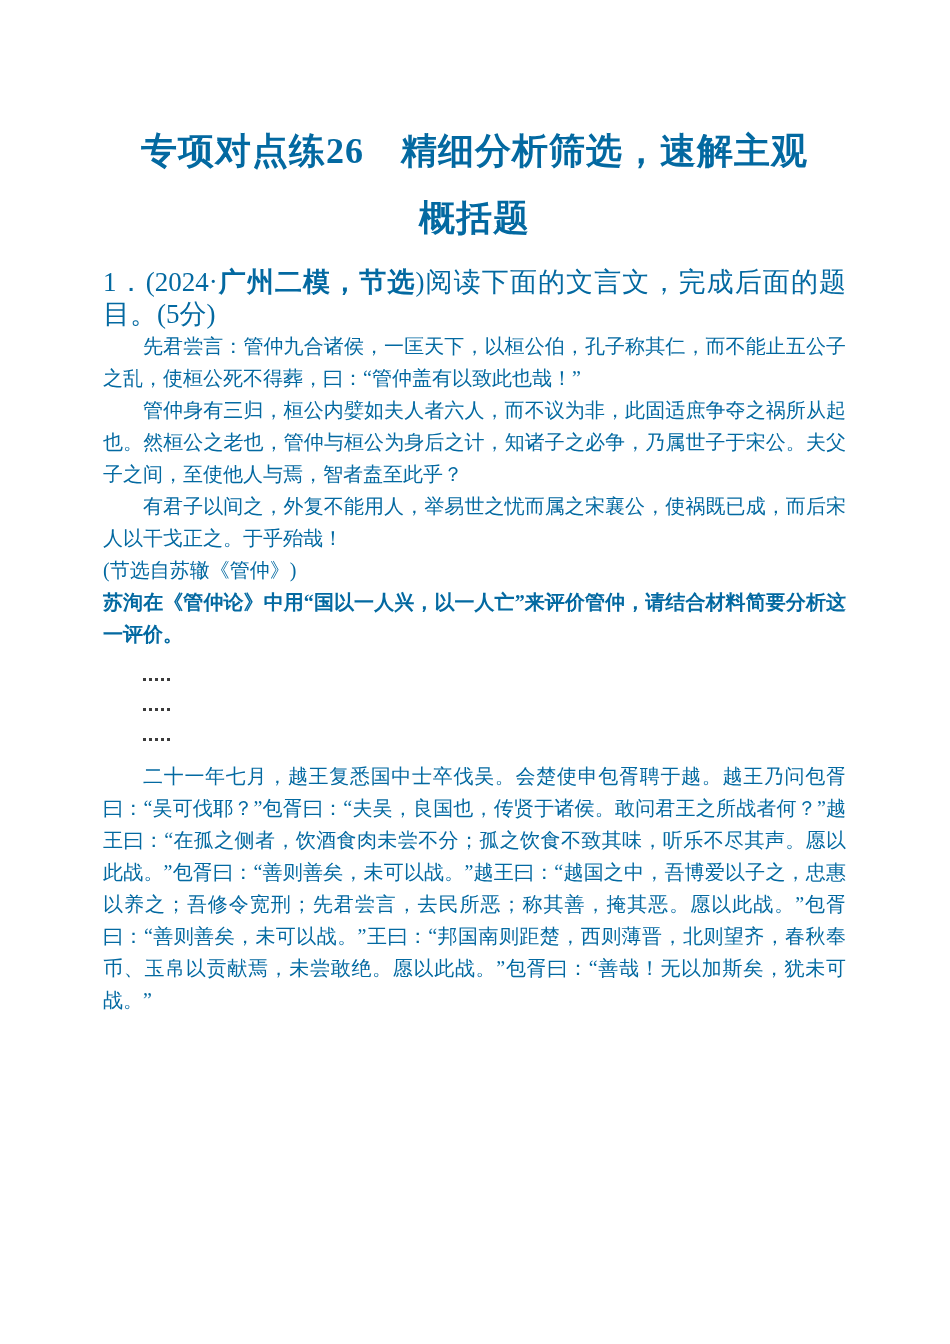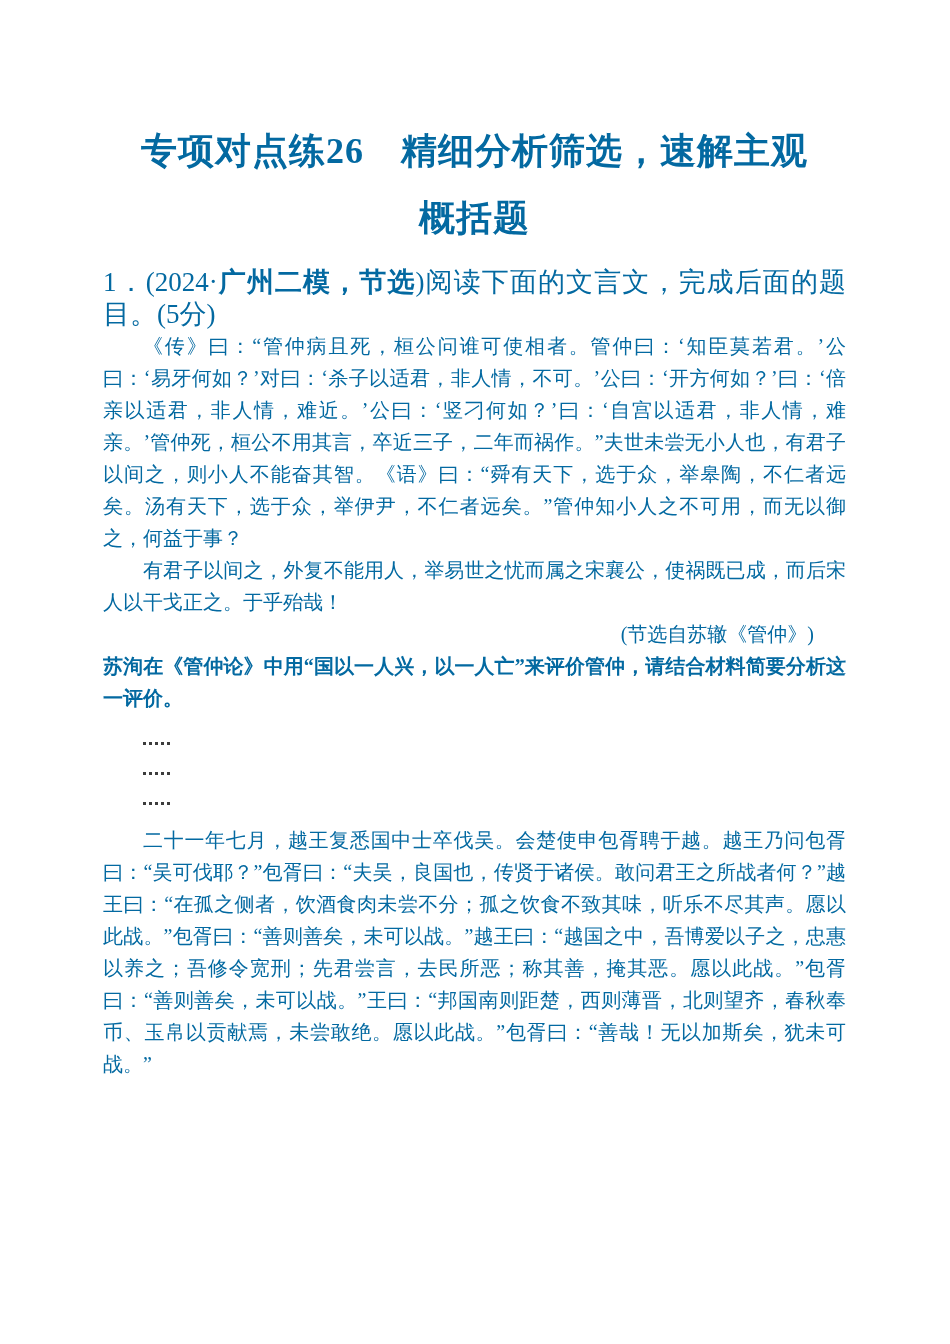--- a/index.html
+++ b/index.html
@@ -40,21 +40,21 @@
   .para {
     font-size: 20px;
     line-height: 32px;
     margin: 0;
     text-indent: 2em;
     text-align: justify;
   }
   .attribution {
     font-size: 20px;
     line-height: 32px;
-    text-align: right;
+    text-align: left;
     margin: 0 32px 0 0;
   }
   .prompt {
     font-size: 20px;
     line-height: 32px;
     margin: 0;
     text-align: justify;
     font-weight: bold;
   }
   .answer-lines {
@@ -85,21 +85,22 @@
 <div class="page">
 
   <h1 class="title">
     <span>专项对点练26　精细分析筛选，速解主观</span><br>
     <span>概括题</span>
   </h1>
 
   <section class="section">
     <p class="qhead"><span>1．(2024·</span><span class="src">广州二模，节选</span><span>)阅读下面的文言文，完成后面的题目。</span><span>(5分)</span></p>
 
-    <p class="para">《传》曰：“管仲病且死，桓公问谁可使相者。管仲曰：‘知臣莫若君。’公曰：‘易牙何如？’对曰：‘杀子以适君，非人情，不可。’公曰：‘开方何如？’曰：‘倍亲以适君，非人情，难近。’公曰：‘竖刁何如？’曰：‘自宫以适君，非人情，难亲。’管仲死，桓公不用其言，卒近三子，二年而祸作。”夫世未尝无小人也，有君子以间之，则小人不能奋其智。《语》曰：“舜有天下，选于众，举皋陶，不仁者远矣。汤有天下，选于众，举伊尹，不仁者远矣。”管仲知小人之不可用，而无以御之，何益于事？</p>
+    <p class="para">先君尝言：管仲九合诸侯，一匡天下，以桓公伯，孔子称其仁，而不能止五公子之乱，使桓公死不得葬，曰：“管仲盖有以致此也哉！”</p>
+    <p class="para">管仲身有三归，桓公内嬖如夫人者六人，而不议为非，此固适庶争夺之祸所从起也。然桓公之老也，管仲与桓公为身后之计，知诸子之必争，乃属世子于宋公。夫父子之间，至使他人与焉，智者盍至此乎？</p>
     <p class="para">有君子以间之，外复不能用人，举易世之忧而属之宋襄公，使祸既已成，而后宋人以干戈正之。于乎殆哉！</p>
 
     <p class="attribution">(节选自苏辙《管仲》)</p>
 
     <p class="prompt">苏洵在《管仲论》中用“国以一人兴，以一人亡”来评价管仲，请结合材料简要分析这一评价。</p>
 
     <div class="answer-lines">
       <div class="answer-line">
           <span class="dots"></span>
         </div>

